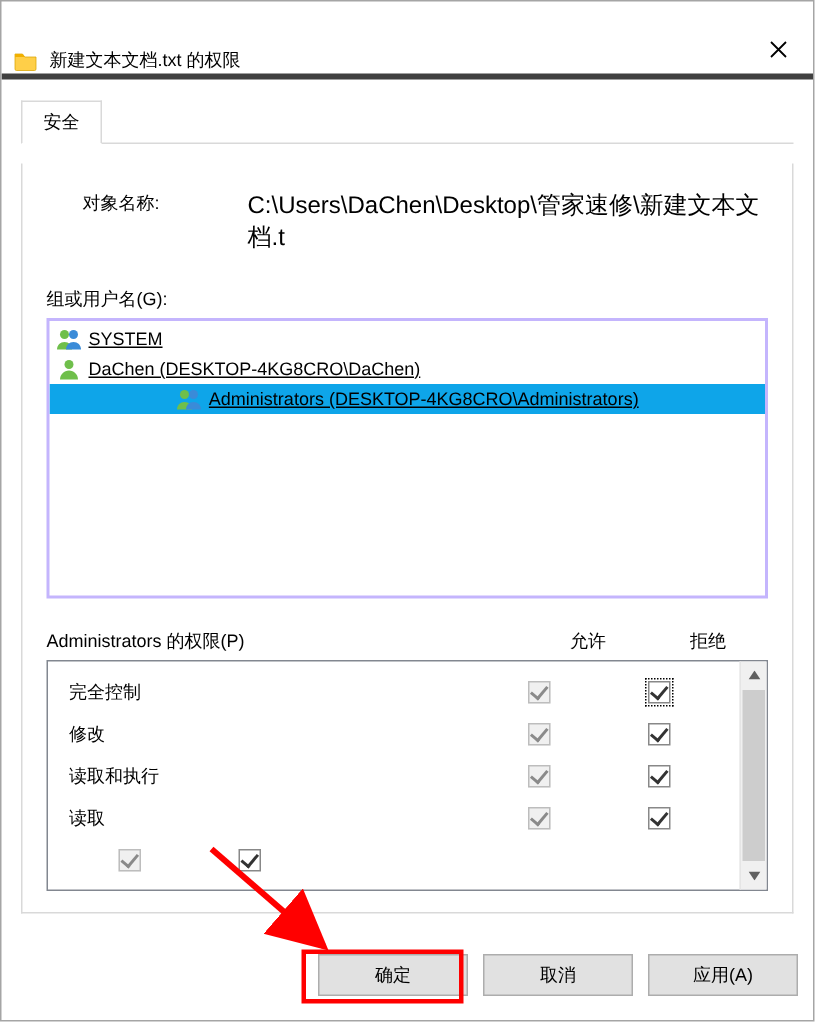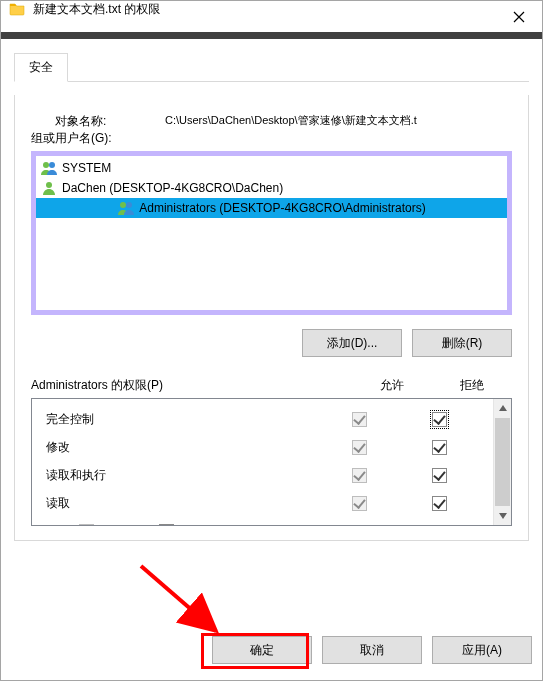--- a/index.html
+++ b/index.html
@@ -10,24 +10,24 @@
     font-size: 12px;
     background: #fff;
     color: #000;
     border: 1px solid #a5a5a5;
     position: relative;
     overflow: hidden;
   }
 
   
   .titlebar {
-    height: 38px;
-    display: flex; align-items: flex-start;
+    height: 52px;
+    display: flex; align-items: flex-end;
     padding: 0 0 0 8px;
-    border-bottom: 7px solid #404040;
+    border-bottom: 4px solid #404040;
   }
   .titlebar .ticon { width: 16px; height: 16px; margin-right: 8px; }
   .titlebar .title { flex: 1; font-size: 12px; }
   .titlebar .close {
     width: 46px; height: 32px;
     display: flex; align-items: center; justify-content: center;
     color: #000;
   }
 
   
@@ -50,30 +50,31 @@
   .pane {
     margin: 0 13px;
     border: 1px solid #d9d9d9;
     border-top: none;
     padding: 18px 16px 14px 16px;
   }
 
   .row { display: flex; }
   .lbl { font-size: 12px; margin-left: 24px; }
   .objname-row .lbl { width: 110px; }
-  .objname-row .val { flex: 1; font-size: 11px; }
-
-  .section-lbl { margin-bottom: 4px; font-size: 12px; }
+  .objname-row .val { flex: 1; font-size: 16px; }
+
+  .section-lbl { margin-top: 22px; margin-bottom: 4px; font-size: 12px; }
 
   .listbox {
-    border: 5px solid #c4b5fd;
-    height: 164px;
+    border: 2px solid #c4b5fd;
+    height: 187px;
     background: #fff;
     padding: 2px 0;
     overflow: hidden;
+    text-decoration: underline;
   }
   .listrow {
     display: flex; align-items: center;
     padding: 1px 4px;
     font-size: 12px;
     line-height: 18px;
   }
   .listrow.selected { background: #0ea5e9; justify-content: center; }
   .picon { width: 18px; height: 16px; margin-right: 4px; display:inline-flex; align-items:center; justify-content:center; }
 
@@ -93,21 +94,21 @@
   .perm-header {
     display: flex; align-items: center;
     margin-top: 20px; margin-bottom: 4px;
     font-size: 12px;
   }
   .perm-header .ph-name { flex: 1; }
   .perm-header .ph-col { width: 80px; text-align: center; }
 
   .perm-wrap {
     border: 1px solid #828790;
-    height: 128px;
+    height: 154px;
     position: relative;
     display: flex;
   }
   .perm-body {
     flex: 1;
     padding: 6px 0;
     overflow: hidden;
   }
   .perm-scroll {
     width: 18px;
@@ -220,24 +221,20 @@
             <circle cx="6" cy="5" r="3" fill="#6fbf4b"></circle>
             <circle cx="12" cy="5" r="3" fill="#3a8bd8"></circle>
             <path d="M1 15c0-3 2.2-5 5-5s5 2 5 5" fill="#6fbf4b"></path>
             <path d="M7 15c0-3 2.2-5 5-5s5 2 5 5" fill="#3a8bd8"></path>
           </svg>
         </span>
         <span>Administrators (DESKTOP-4KG8CRO\Administrators)</span>
       </div>
     </div>
 
-  <div class="btnrow">
-    <button class="btn">添加(D)...</button>
-    <button class="btn">删除(R)</button>
-  </div>
 
   <div class="perm-header">
     <span class="ph-name">Administrators 的权限(P)</span>
     <span class="ph-col">允许</span>
     <span class="ph-col">拒绝</span>
   </div>
 
   <div class="perm-wrap">
     <div class="perm-body" id="perm-body">
         <div class="permrow">

